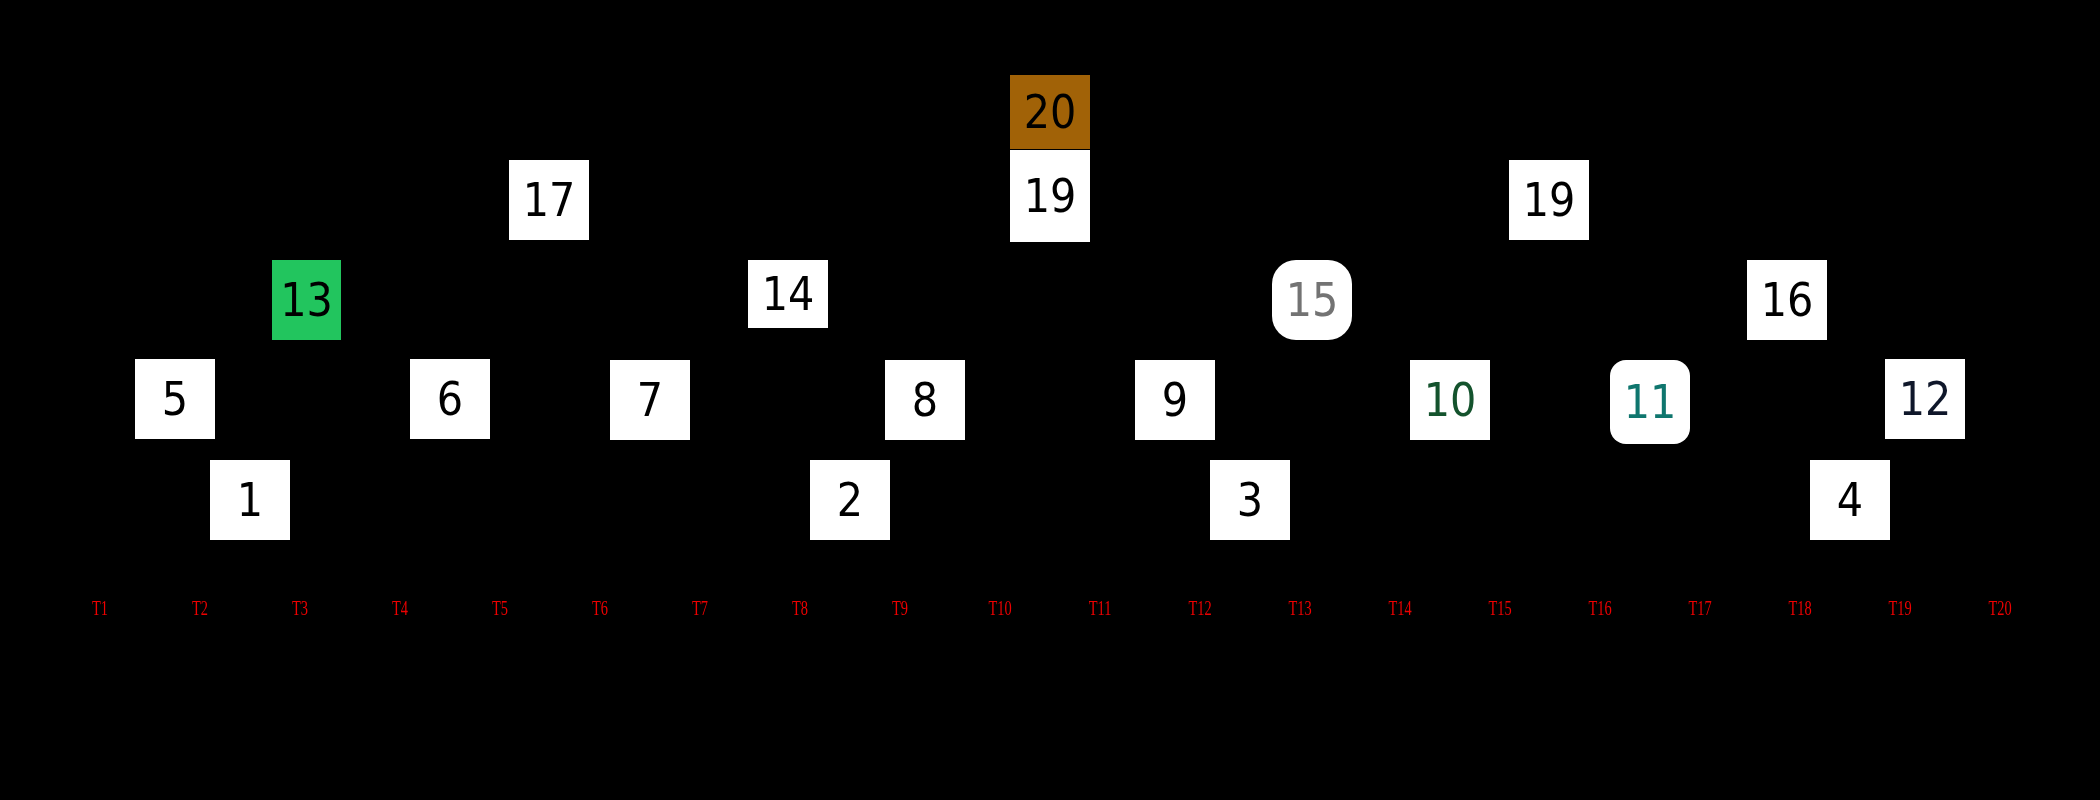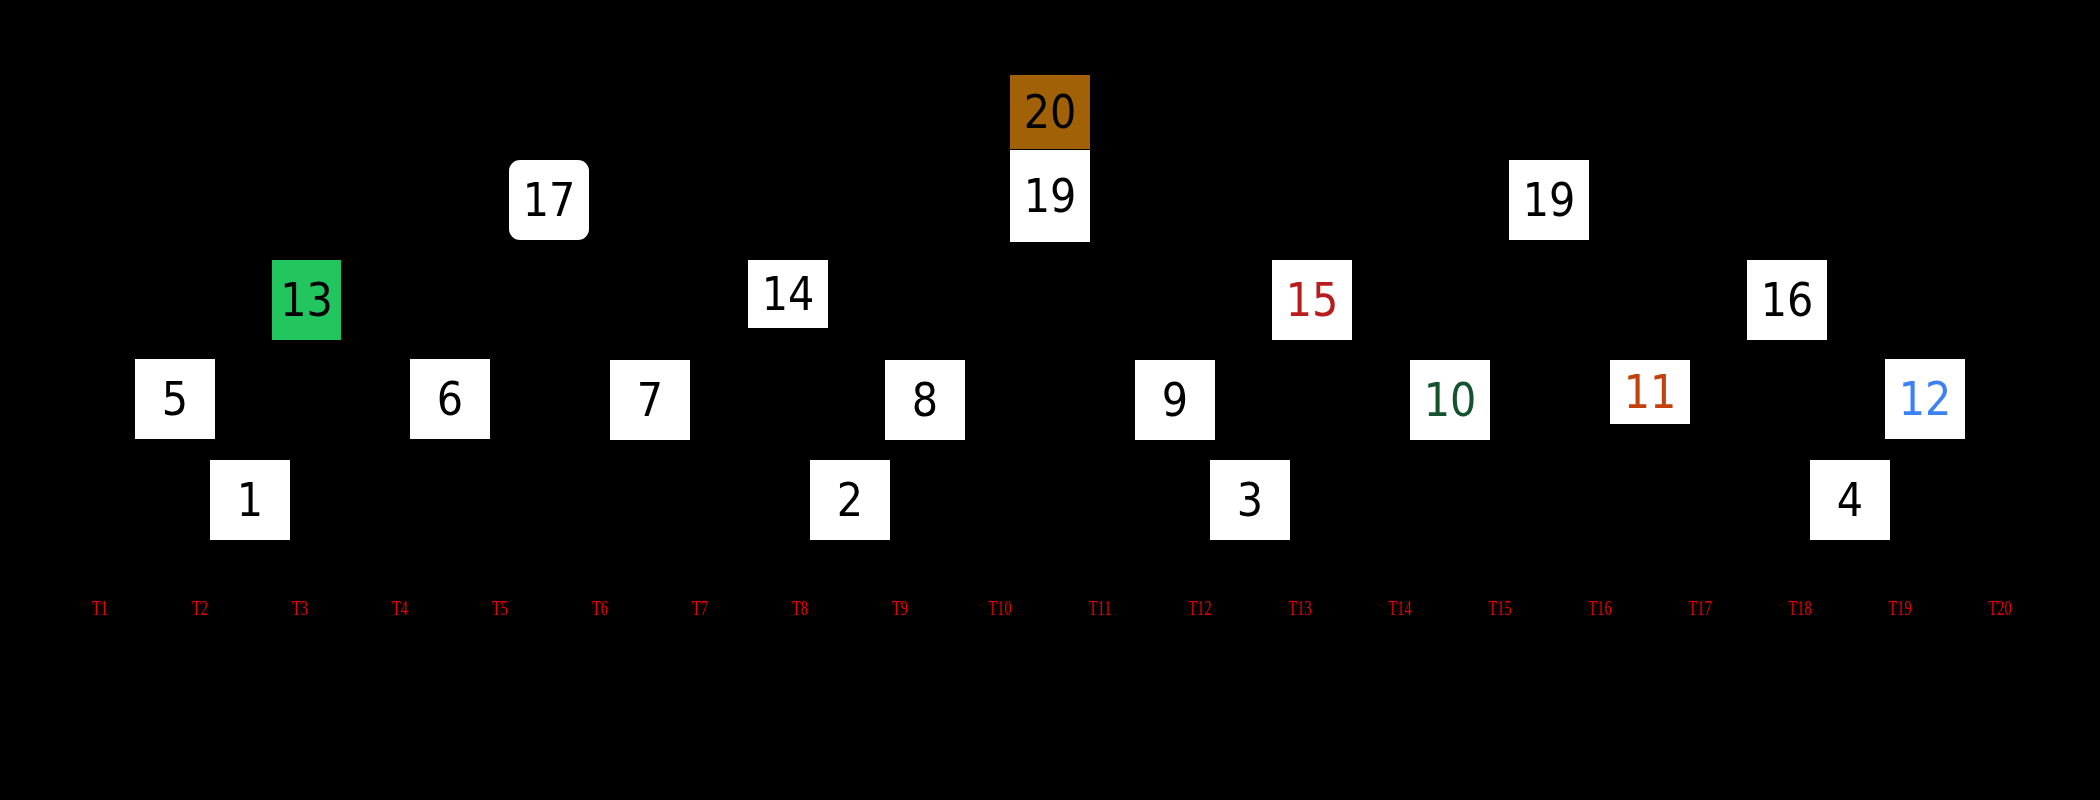--- a/index.html
+++ b/index.html
@@ -45,27 +45,27 @@
     <div class="node" style="left: 210px; top: 460px; width: 80px; height: 80px; background: rgb(255, 255, 255); color: rgb(0, 0, 0);">1</div>
     <div class="node" style="left: 810px; top: 460px; width: 80px; height: 80px; background: rgb(255, 255, 255); color: rgb(0, 0, 0);">2</div>
     <div class="node" style="left: 1210px; top: 460px; width: 80px; height: 80px; background: rgb(255, 255, 255); color: rgb(0, 0, 0);">3</div>
     <div class="node" style="left: 1810px; top: 460px; width: 80px; height: 80px; background: rgb(255, 255, 255); color: rgb(0, 0, 0);">4</div>
     <div class="node" style="left: 135px; top: 359px; width: 80px; height: 80px; background: rgb(255, 255, 255); color: rgb(0, 0, 0);">5</div>
     <div class="node" style="left: 410px; top: 359px; width: 80px; height: 80px; background: rgb(255, 255, 255); color: rgb(0, 0, 0);">6</div>
     <div class="node" style="left: 610px; top: 360px; width: 80px; height: 80px; background: rgb(255, 255, 255); color: rgb(0, 0, 0);">7</div>
     <div class="node" style="left: 885px; top: 360px; width: 80px; height: 80px; background: rgb(255, 255, 255); color: rgb(0, 0, 0);">8</div>
     <div class="node" style="left: 1135px; top: 360px; width: 80px; height: 80px; background: rgb(255, 255, 255); color: rgb(0, 0, 0);">9</div>
     <div class="node" style="left: 1410px; top: 360px; width: 80px; height: 80px; background: rgb(255, 255, 255); color: #14532d;">10</div>
-    <div class="node" style="left: 1610px; top: 360px; width: 80px; height: 64px; background: rgb(255, 255, 255); color: #c2410c;">11</div>
-    <div class="node" style="left: 1885px; top: 359px; width: 80px; height: 80px; background: rgb(255, 255, 255); color: #3b82f6;">12</div>
+    <div class="node" style="left: 1610px; top: 360px; width: 80px; height: 84px; background: rgb(255, 255, 255); color: #0f766e; border-radius: 16px;">11</div>
+    <div class="node" style="left: 1885px; top: 359px; width: 80px; height: 80px; background: rgb(255, 255, 255); color: #0f172a;">12</div>
     <div class="node" style="left: 272px; top: 260px; width: 69px; height: 80px; background: #22c55e; color: rgb(0, 0, 0);">13</div>
     <div class="node" style="left: 748px; top: 260px; width: 80px; height: 68px; background: rgb(255, 255, 255); color: rgb(0, 0, 0);">14</div>
-    <div class="node" style="left: 1272px; top: 260px; width: 80px; height: 80px; background: rgb(255, 255, 255); color: #b91c1c;">15</div>
+    <div class="node" style="left: 1272px; top: 260px; width: 80px; height: 80px; background: rgb(255, 255, 255); color: #737373; border-radius: 24px;">15</div>
     <div class="node" style="left: 1747px; top: 260px; width: 80px; height: 80px; background: rgb(255, 255, 255); color: rgb(0, 0, 0); text-align: right;">16</div>
-    <div class="node" style="left: 509px; top: 160px; width: 80px; height: 80px; background: rgb(255, 255, 255); color: rgb(0, 0, 0); border-radius: 11px;">17</div>
+    <div class="node" style="left: 509px; top: 160px; width: 80px; height: 80px; background: rgb(255, 255, 255); color: rgb(0, 0, 0);">17</div>
     <div class="node" style="left: 1509px; top: 160px; width: 80px; height: 80px; background: rgb(255, 255, 255); color: rgb(0, 0, 0);">19</div>
     <div class="node" style="left: 1010px; top: 150px; width: 80px; height: 92px; background: rgb(255, 255, 255); color: rgb(0, 0, 0);">19</div>
     <div class="node" style="left: 1010px; top: 59px; width: 80px; height: 74px; background: #a16207; color: rgb(0, 0, 0); margin-top: 16px;">20</div>
     <div class="leaf-label" style="left: 100px; top: 608px; color: rgb(238, 0, 0);">T1</div>
     <div class="leaf-label" style="left: 200px; top: 608px; color: rgb(238, 0, 0);">T2</div>
     <div class="leaf-label" style="left: 300px; top: 608px; color: rgb(238, 0, 0);">T3</div>
     <div class="leaf-label" style="left: 400px; top: 608px; color: rgb(238, 0, 0);">T4</div>
     <div class="leaf-label" style="left: 500px; top: 608px; color: rgb(238, 0, 0);">T5</div>
     <div class="leaf-label" style="left: 600px; top: 608px; color: rgb(238, 0, 0);">T6</div>
     <div class="leaf-label" style="left: 700px; top: 608px; color: rgb(238, 0, 0);">T7</div>

